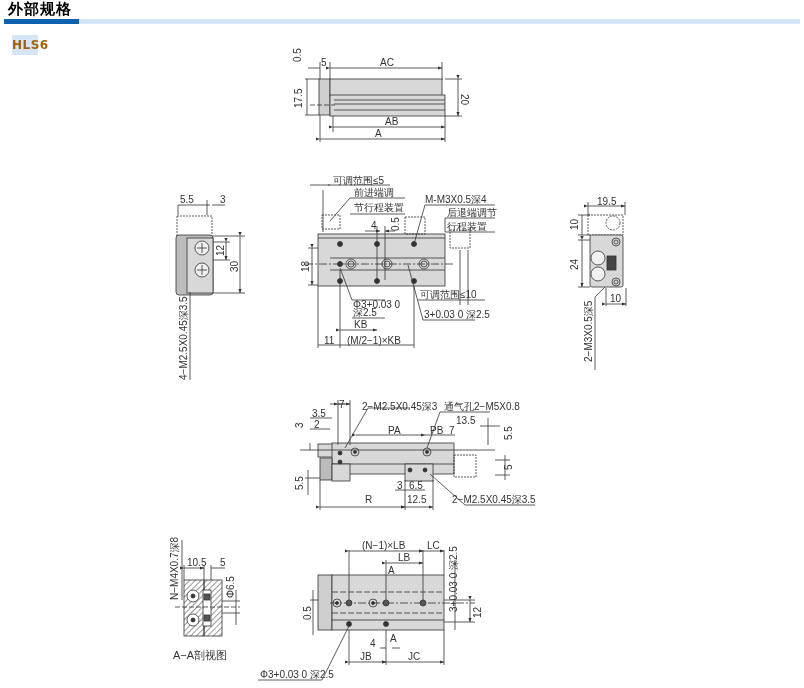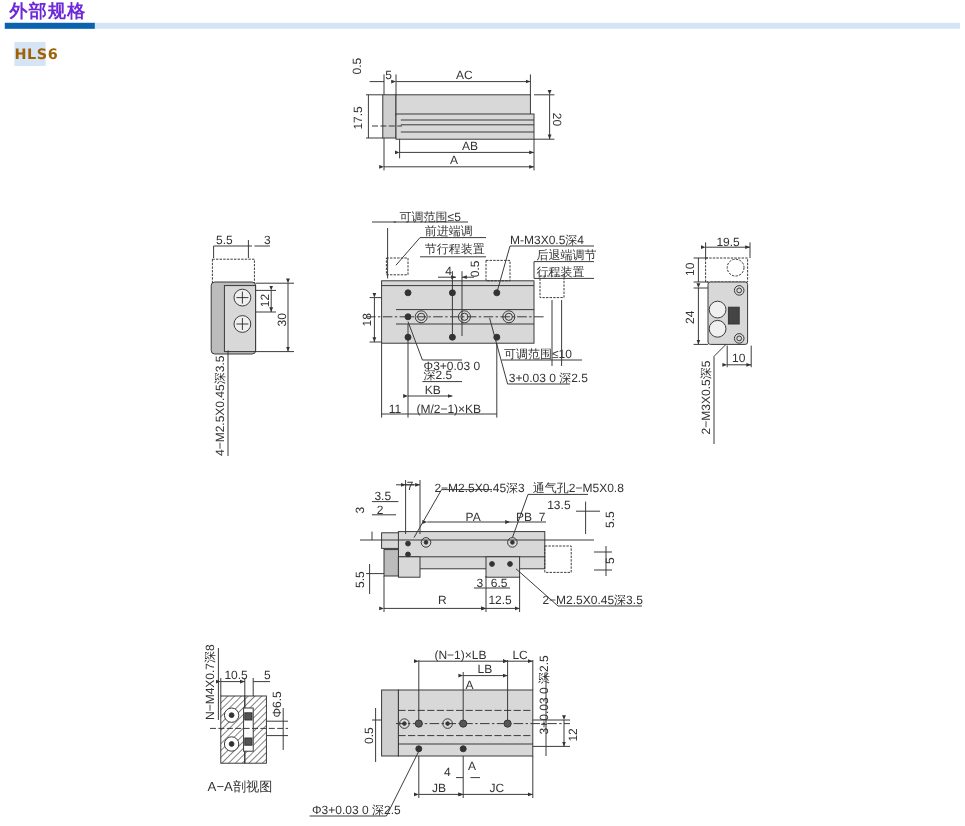--- a/index.html
+++ b/index.html
@@ -1,17 +1,17 @@
 <!DOCTYPE html>
 <html><head>
 <meta charset="utf-8">
 <style>
   html, body { margin:0; padding:0; background:#ffffff; }
   body { width:804px; height:688px; position:relative; overflow:hidden; font-family:"DejaVu Sans", sans-serif; }
-  .title { position:absolute; left:8px; top:0px; font-size:15px; font-weight:bold; color:#6d28d9; letter-spacing:1px; }
+  .title { position:absolute; left:8px; top:0px; font-size:15px; font-weight:bold; color:#000000; letter-spacing:1px; }
   .bar { position:absolute; left:4px; top:19px; width:796px; height:5px; background:#d5e5f5; }
   .bar-accent { position:absolute; left:0; top:0; width:75px; height:5px; background:#0b63b0; }
   .model { position:absolute; left:12px; top:35px; width:26px; height:20px; background:#d5e5f5; font-size:12px; font-weight:bold; color:#a16207; line-height:20px; text-align:center; letter-spacing:0.5px; }
   svg { position:absolute; left:0; top:0; }
   svg text { font-family:"Liberation Sans", sans-serif; fill:#333; }
 </style>
 </head>
 <body>
 
 <div class="title">外部规格</div>

